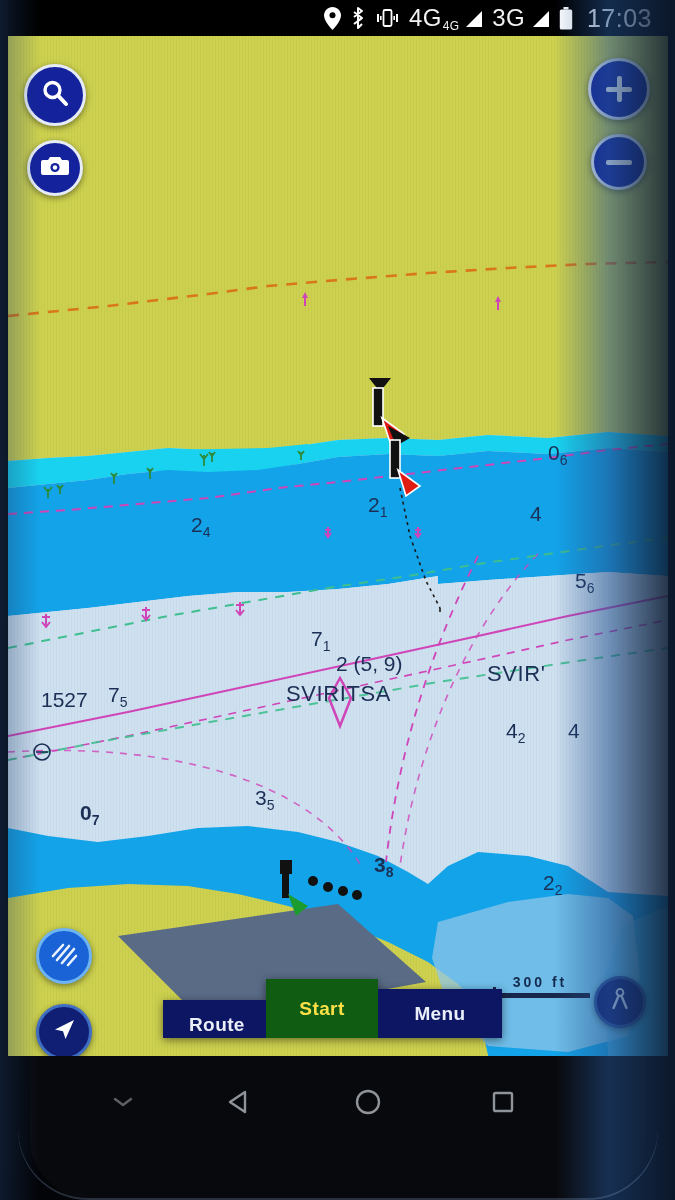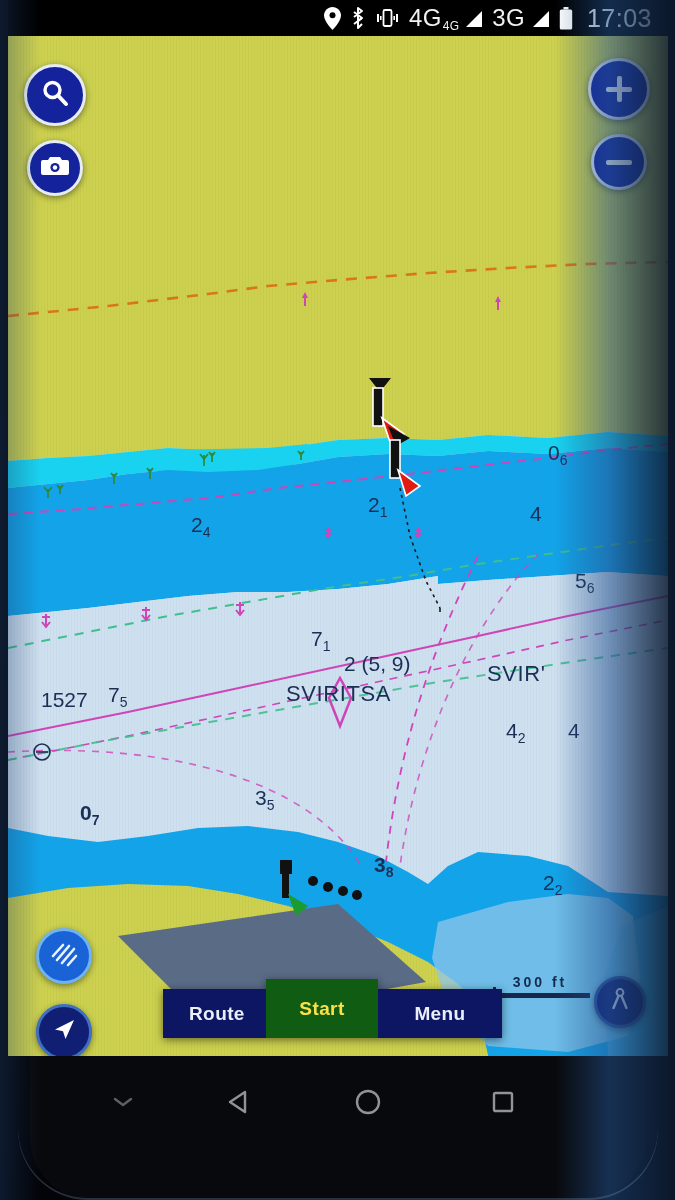--- a/index.html
+++ b/index.html
@@ -98,21 +98,21 @@
   #toolbar {
     position:absolute; left:155px; bottom:18px;
     display:flex; align-items:flex-end;
     filter: drop-shadow(0 2px 4px rgba(0,0,0,.5));
   }
   .tbtn {
     color:#e9eef8;
     font-size:19px; font-weight:bold; letter-spacing:.4px;
     text-align:center;
   }
-  .tbtn.route { background:#0d1663; padding:14px 26px 13px; width:103px; }
+  .tbtn.route { background:#0d1663; padding:14px 26px 2px; width:103px; }
   .tbtn.start { background:#0f5c12; color:#fde047; padding:19px 30px 18px; width:112px; }
   .tbtn.menu  { background:#0d1663; padding:14px 24px 13px; width:124px; }
 
   
   #scalebar { position:absolute; right:78px; bottom:58px; width:100px; }
   #scalebar .txt {
     color:#152a4e; font-size:14px; font-weight:bold; letter-spacing:3px;
     text-align:center; margin-bottom:3px;
   }
   #scalebar .bar {
@@ -364,21 +364,21 @@
     <div class="lbl place" style="left:479px; top:598px;margin-top:29px;">SVIR'</div>
 
     <div class="lbl snd" style="left:183px; top:478px;"><span>2</span><sub>4</sub></div>
     <div class="lbl snd" style="left:360px; top:458px;"><span>2</span><sub>1</sub></div>
     <div class="lbl snd" style="left:522px; top:467px;"><span>4</span><sub></sub></div>
     <div class="lbl snd" style="left:540px; top:406px;"><span>0</span><sub>6</sub></div>
     <div class="lbl snd" style="left:567px; top:534px;"><span>5</span><sub>6</sub></div>
     <div class="lbl snd" style="left:33px; top:653px;"><span>1527</span><sub></sub></div>
     <div class="lbl snd" style="left:100px; top:648px;"><span>7</span><sub>5</sub></div>
     <div class="lbl snd" style="left:303px; top:592px;"><span>7</span><sub>1</sub></div>
-    <div class="lbl snd" style="left:336px; top:617px;text-align:center;"><span>2 (5, 9)</span><sub></sub></div>
+    <div class="lbl snd" style="left:328px; top:617px;text-align:center;"><span>2 (5, 9)</span><sub></sub></div>
     <div class="lbl snd" style="left:498px; top:684px;"><span>4</span><sub>2</sub></div>
     <div class="lbl snd" style="left:560px; top:684px;"><span>4</span><sub></sub></div>
     <div class="lbl snd" style="left:72px; top:766px;font-weight:bold;"><span>0</span><sub>7</sub></div>
     <div class="lbl snd" style="left:247px; top:751px;"><span>3</span><sub>5</sub></div>
     <div class="lbl snd" style="left:366px; top:818px;font-weight:bold;"><span>3</span><sub>8</sub></div>
     <div class="lbl snd" style="left:535px; top:836px;"><span>2</span><sub>2</sub></div>
 
     <div class="fab big" style="left:16px; top:28px;">
       <span>
         <svg width="30" height="30" viewBox="0 0 30 30">

